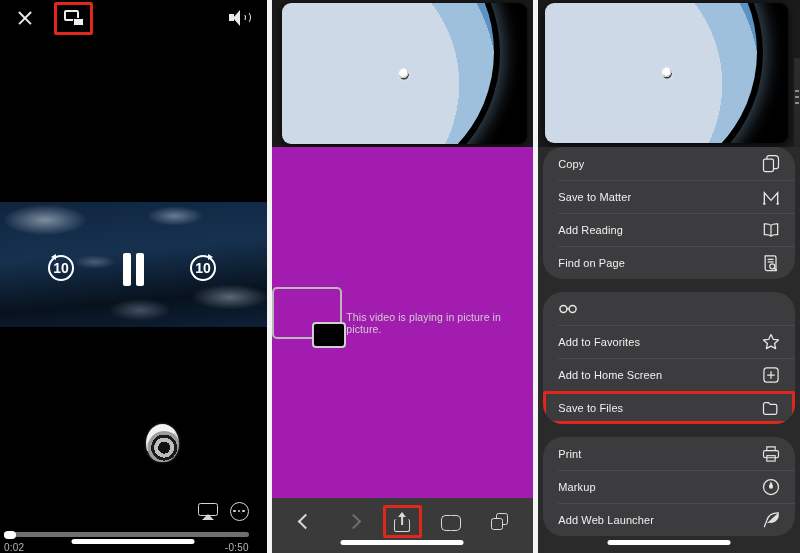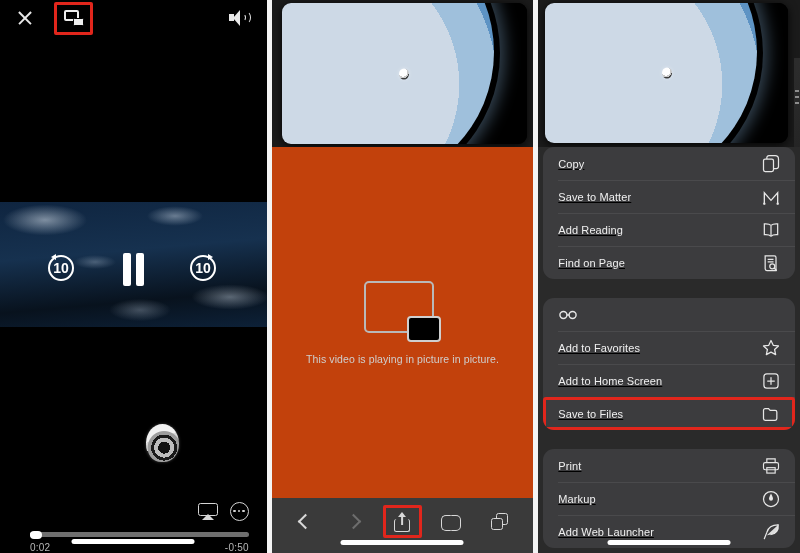--- a/index.html
+++ b/index.html
@@ -100,21 +100,21 @@
   }
   .skip-back .arrow { left: 1px; border-right: 5px solid #fff; }
   .skip-fwd  .arrow { right: 1px; border-left: 5px solid #fff; }
   .pause-btn {
     position: absolute; left: 120px; top: 253px;
     width: 26px; height: 33px; display: flex; gap: 5px; justify-content: center;
   }
   .pause-btn span { width: 8px; height: 33px; background: #fff; border-radius: 2px; }
 
   
-  .p1-bottom { position: absolute; left: 0; right: 0; bottom: 0; padding: 0 18px 0 30px; }
+  .p1-bottom { position: absolute; left: 0; right: 0; bottom: 0; padding: 0 18px 0 4px; }
   .p1-btnrow { display: flex; justify-content: flex-end; align-items: center; gap: 12px; height: 26px; }
   .icon-airplay { position: relative; width: 20px; height: 17px; }
   .icon-airplay .scr {
     position: absolute; top: 0; left: 0; width: 20px; height: 13px;
     border: 1.8px solid #d5d5d5; border-radius: 2.5px;
   }
   .icon-airplay .tri {
     position: absolute; bottom: 0; left: 50%; transform: translateX(-50%);
     width: 0; height: 0; border-left: 6px solid transparent;
     border-right: 6px solid transparent; border-bottom: 6px solid #d5d5d5;
@@ -168,21 +168,21 @@
   }
   .earth-scene .craft {
     position: absolute; left: 50%; top: 50%; width: 10px; height: 11px;
     transform: translate(-50%,-50%);
     border-radius: 50%;
     background: radial-gradient(circle at 40% 35%, #ffffff 0 45%, #c9c9c9 45% 62%, #3a3a3a 62% 100%);
     box-shadow: 0 0 4px rgba(255,255,255,.4);
   }
   .pip-body {
     position: absolute; top: 147px; left: 0; right: 0; bottom: 55px;
-    background: #c2410c; display: flex; flex-direction: column;
+    background: #a21caf; display: flex; flex-direction: row;
     align-items: center; justify-content: center;
   }
   .pip-glyph { position: relative; width: 77px; height: 58px; margin-bottom: 14px; }
   .pip-glyph .scr-big {
     position: absolute; left: 0; top: 0; width: 70px; height: 52px;
     border: 2.4px solid #b9b9b9; border-radius: 5px;
   }
   .pip-glyph .scr-small {
     position: absolute; right: 0; bottom: -3px; width: 34px; height: 26px;
     border: 2.4px solid #cfcfcf; border-radius: 4px; background: #000;
@@ -226,21 +226,21 @@
   .icon-tabs .b2 { left: 0; bottom: 0; background: #3a3a3a; }
   .home-ind-dark { position: absolute; bottom: 8px; left: 50%; transform: translateX(-50%); width: 123px; height: 5px; background: #fff; border-radius: 3px; }
 
   
   .p3-host { position: absolute; top: 0; left: 0; right: 0; height: 147px; background: #1b1b1b; }
   .sheet {
     position: absolute; top: 147px; left: 0; right: 0; bottom: 0;
     background: #2a2a2a; padding: 0 5px;
   }
   .menu-group {
-    background: #3c3c3e; border-radius: 11px; overflow: hidden; margin-bottom: 19px; text-decoration: underline;
+    background: #3c3c3e; border-radius: 20px; overflow: hidden; margin-bottom: 13px;
   }
   .menu-item {
     height: 33px; display: flex; align-items: center;
     padding: 0 14px 0 15px; position: relative;
   }
   .menu-item + .menu-item::before {
     content: ""; position: absolute; top: 0; left: 15px; right: 0; height: 1px;
     background: #4a4a4c;
   }
   .menu-label { color: #f0f0f0; font-size: 11px; letter-spacing: .1px; flex: 1; }

